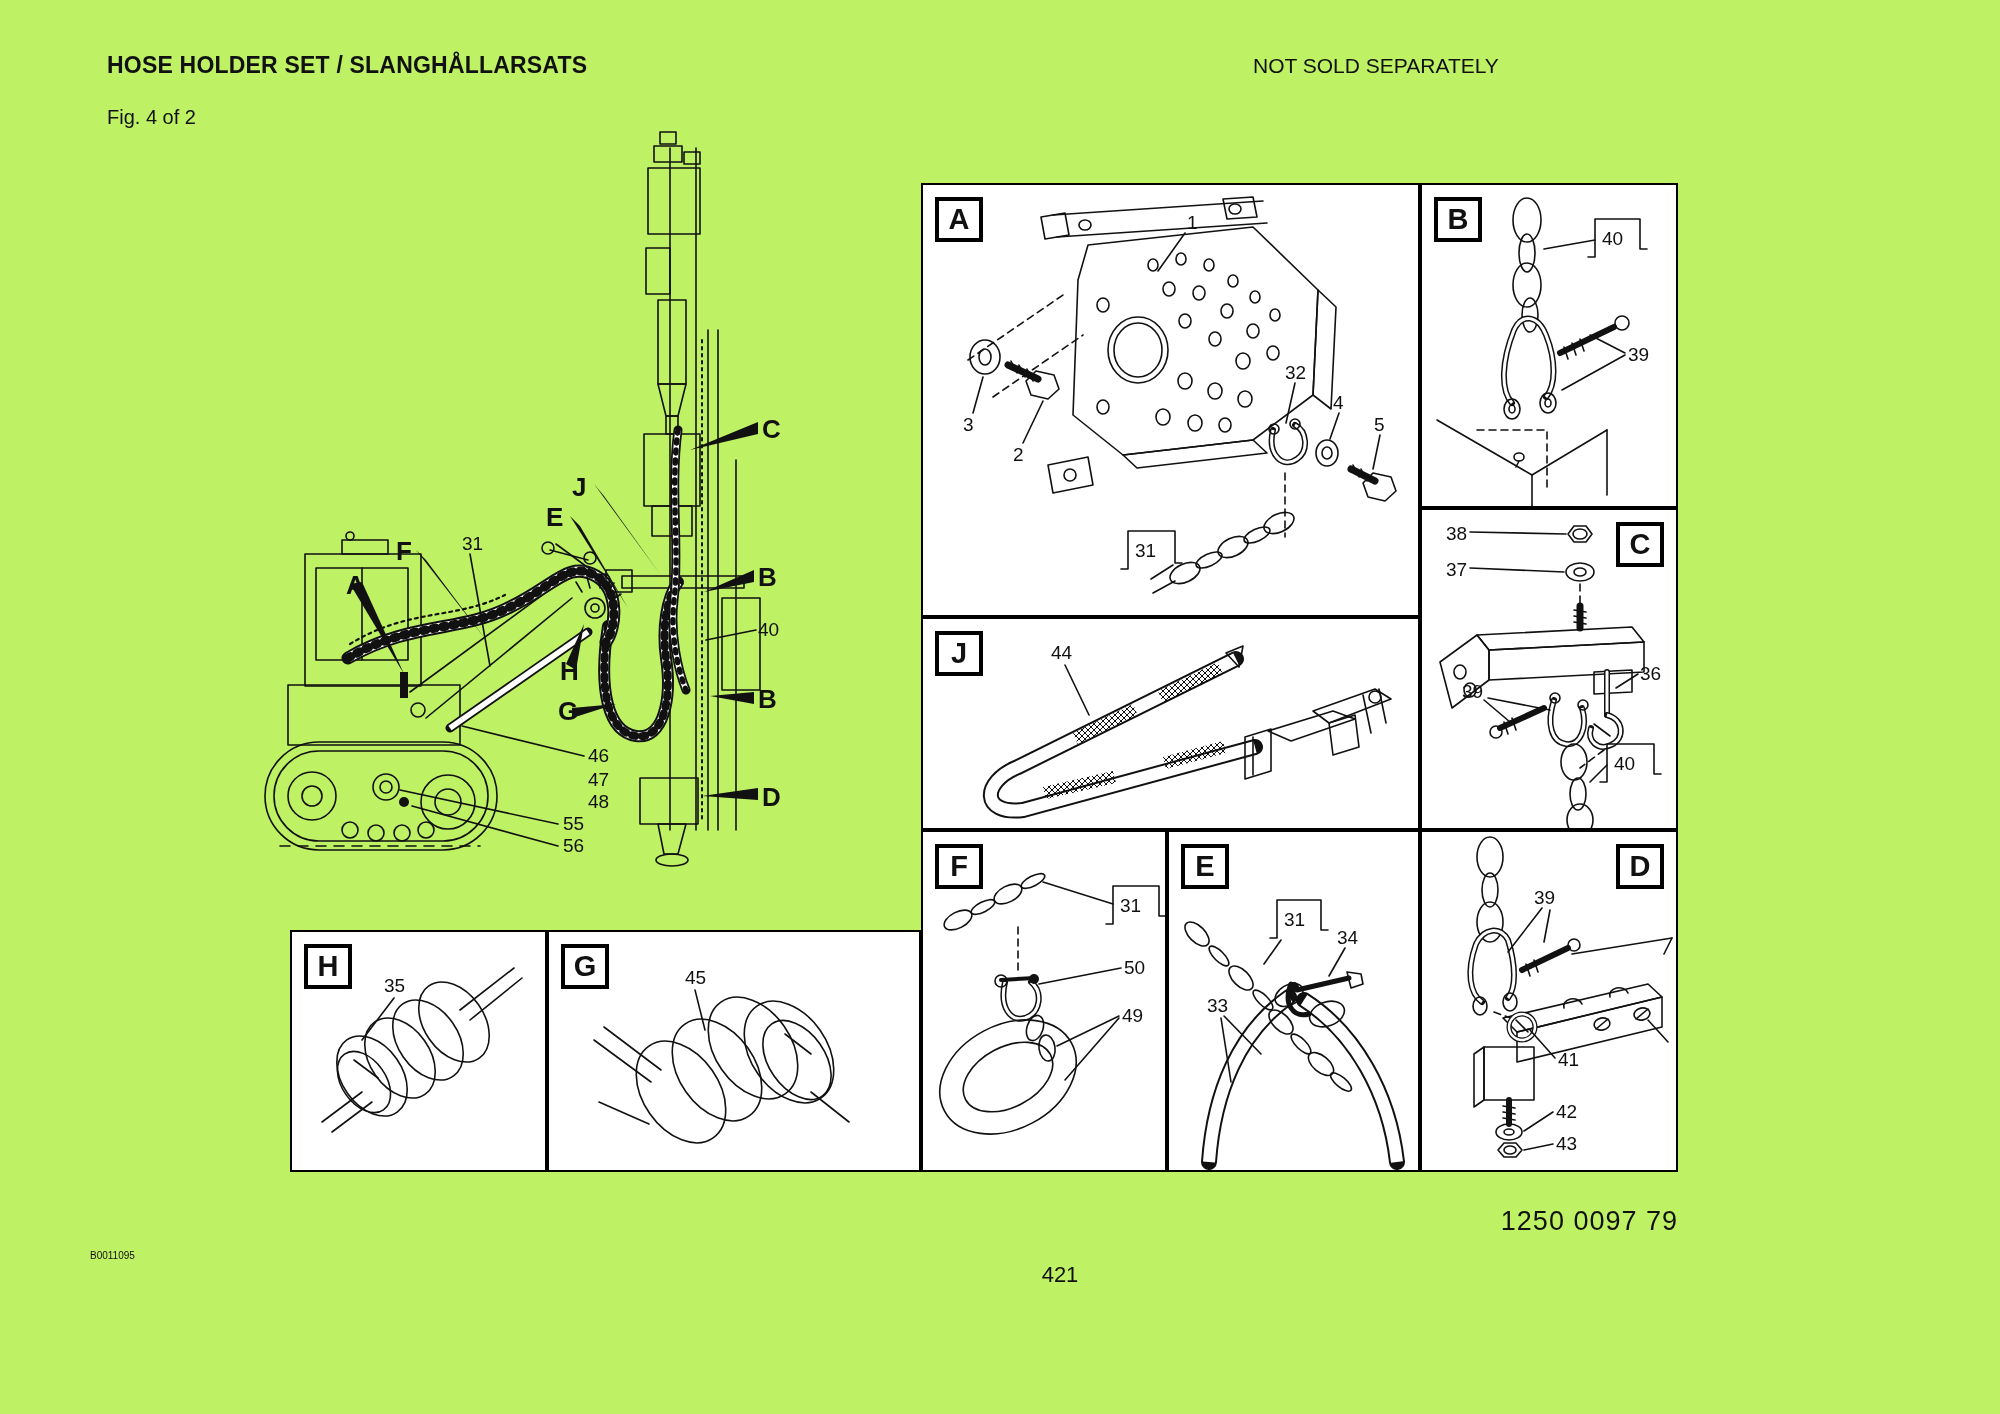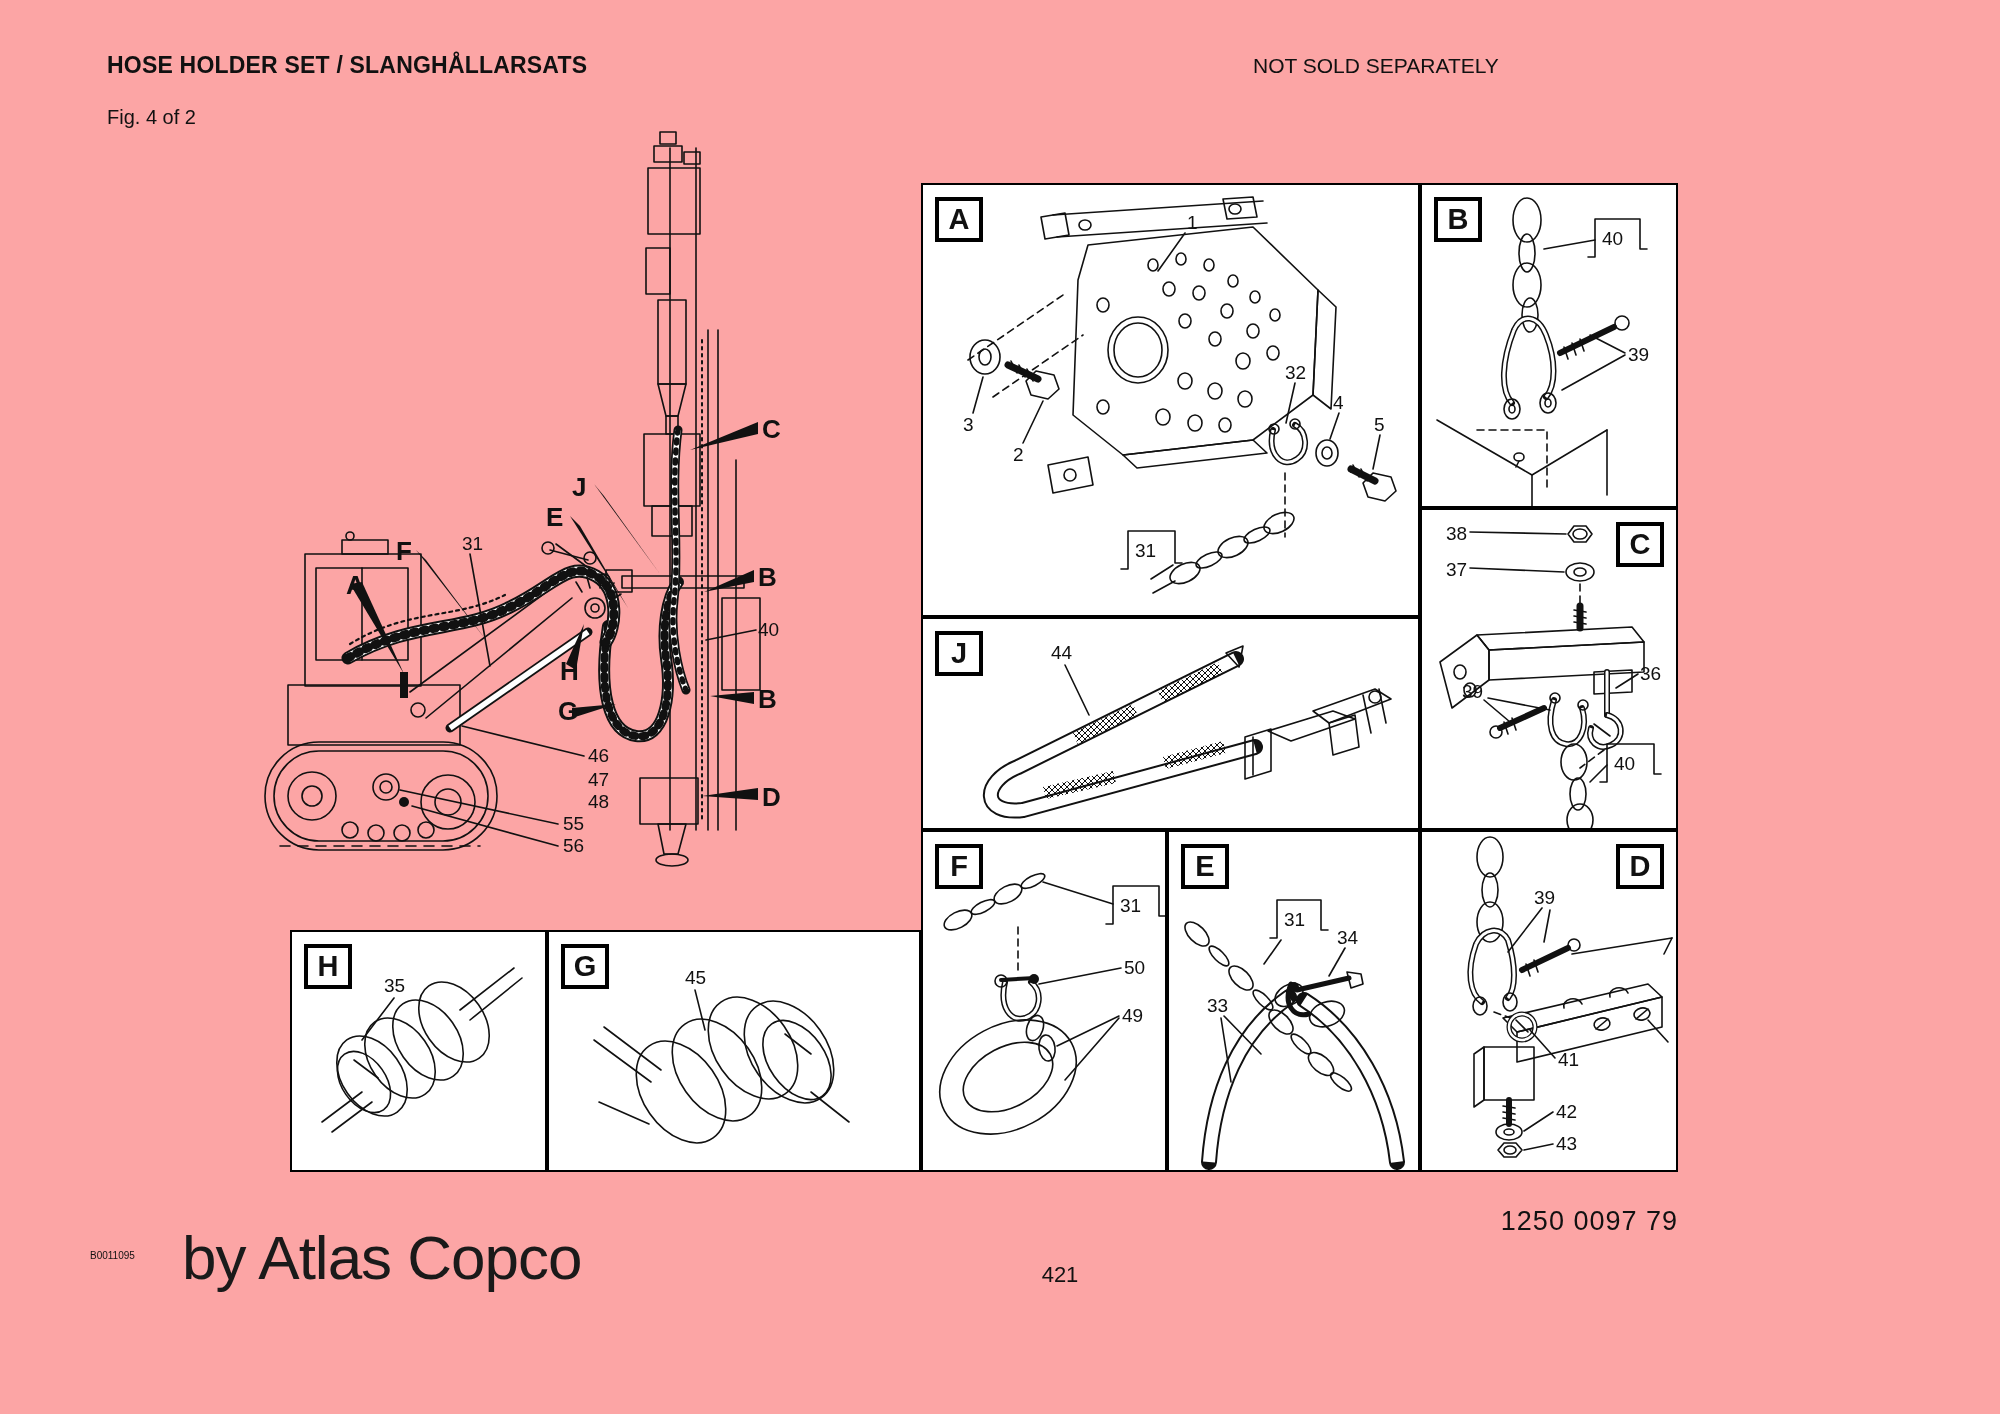--- a/index.html
+++ b/index.html
@@ -1,16 +1,16 @@
 <!DOCTYPE html>
 <html><head>
 <meta charset="utf-8">
 <style>
   html,body{margin:0;padding:0;background:#fff;}
-  .page{position:relative;width:2000px;height:1414px;background:#fca5a5;overflow:hidden;
+  .page{position:relative;width:2000px;height:1414px;background:#bef264;overflow:hidden;
         font-family:"Liberation Sans",sans-serif;color:#111;}
   .abs{position:absolute;}
   .hdr-title{font-size:23px;font-weight:bold;letter-spacing:.2px;}
   .hdr-note{font-size:21px;}
   .fig-label{font-size:20px;}
   .part-number{font-size:27px;letter-spacing:1px;}
   .page-num{font-size:22px;}
   .doc-code{font-size:10px;}
   .brand{font-size:62px;letter-spacing:-1px;color:#1a1a1a;}
   .panel{position:absolute;border:2px solid #000;background:#fff;box-sizing:border-box;}
@@ -552,16 +552,15 @@
       </g>
       <g>
         <line class="ln" x1="146" y1="58" x2="156" y2="98"></line>
         <text x="136" y="52">45</text>
       </g>
     </svg>
   </div>
 
   <div class="abs part-number" style="left:1390px;top:1190px;width:288px;text-align:right;margin-top:16px;">1250 0097 79</div>
   <div class="abs doc-code" style="left:90px;top:1250px;">B0011095</div>
-  <div class="abs brand" style="left:182px;top:1222px;">by Atlas Copco</div>
   <div class="abs page-num" style="left:1028px;top:1262px;width:64px;text-align:center;">421</div>
 
 </div>
 
 </body></html>

